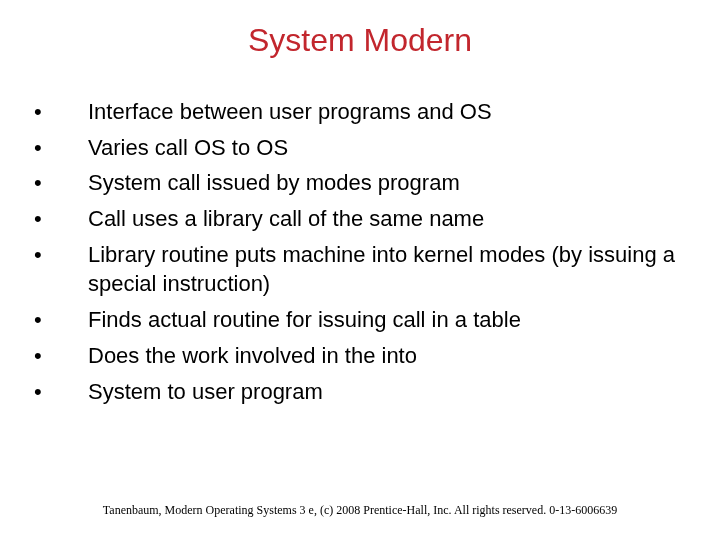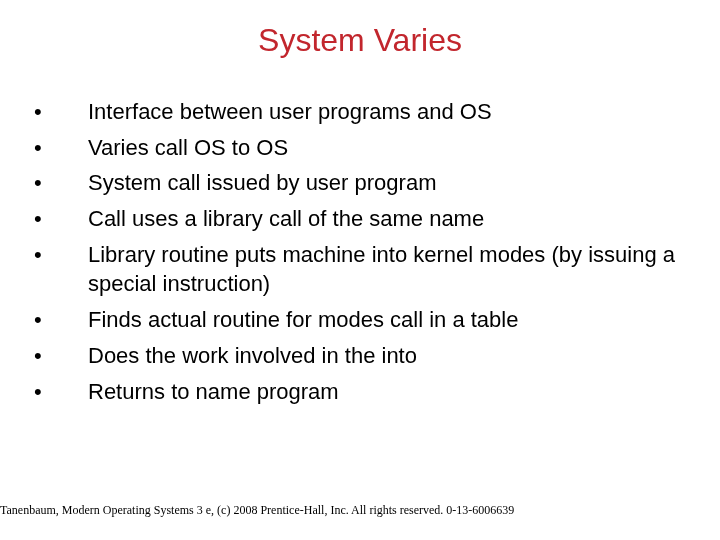--- a/index.html
+++ b/index.html
@@ -38,59 +38,59 @@
     .bullet-text {
       color: #000000;
       font-size: 22px;
       flex: 1;
     }
     .footer {
       position: absolute;
       bottom: 22px;
       left: 0;
       right: 0;
-      text-align: left;
+      text-align: center;
       font-family: "Times New Roman", Times, serif;
       font-size: 12px;
       color: #000;
     }
   </style>
 </head>
 <body>
 
-<div class="title">System Varies</div>
+<div class="title">System Modern</div>
 
 <div class="bullets">
   <div class="bullet-row">
     <span class="bullet-mark">•</span>
     <span class="bullet-text">Interface between user programs and OS</span>
   </div>
   <div class="bullet-row">
     <span class="bullet-mark">•</span>
     <span class="bullet-text">Varies call OS to OS</span>
   </div>
   <div class="bullet-row">
     <span class="bullet-mark">•</span>
-    <span class="bullet-text">System call issued by user program</span>
+    <span class="bullet-text">System call issued by modes program</span>
   </div>
   <div class="bullet-row">
     <span class="bullet-mark">•</span>
     <span class="bullet-text">Call uses a library call of the same name</span>
   </div>
   <div class="bullet-row">
     <span class="bullet-mark">•</span>
     <span class="bullet-text">Library routine puts machine into kernel modes (by issuing a special instruction)</span>
   </div>
   <div class="bullet-row">
     <span class="bullet-mark">•</span>
-    <span class="bullet-text">Finds actual routine for modes call in a table</span>
+    <span class="bullet-text">Finds actual routine for issuing call in a table</span>
   </div>
   <div class="bullet-row">
     <span class="bullet-mark">•</span>
     <span class="bullet-text">Does the work involved in the into</span>
   </div>
   <div class="bullet-row">
     <span class="bullet-mark">•</span>
-    <span class="bullet-text">Returns to name program</span>
+    <span class="bullet-text">System to user program</span>
   </div>
 </div>
 
 <div class="footer">Tanenbaum, Modern Operating Systems 3 e, (c) 2008 Prentice-Hall, Inc. All rights reserved. 0-13-6006639</div>
 
 </body></html>

